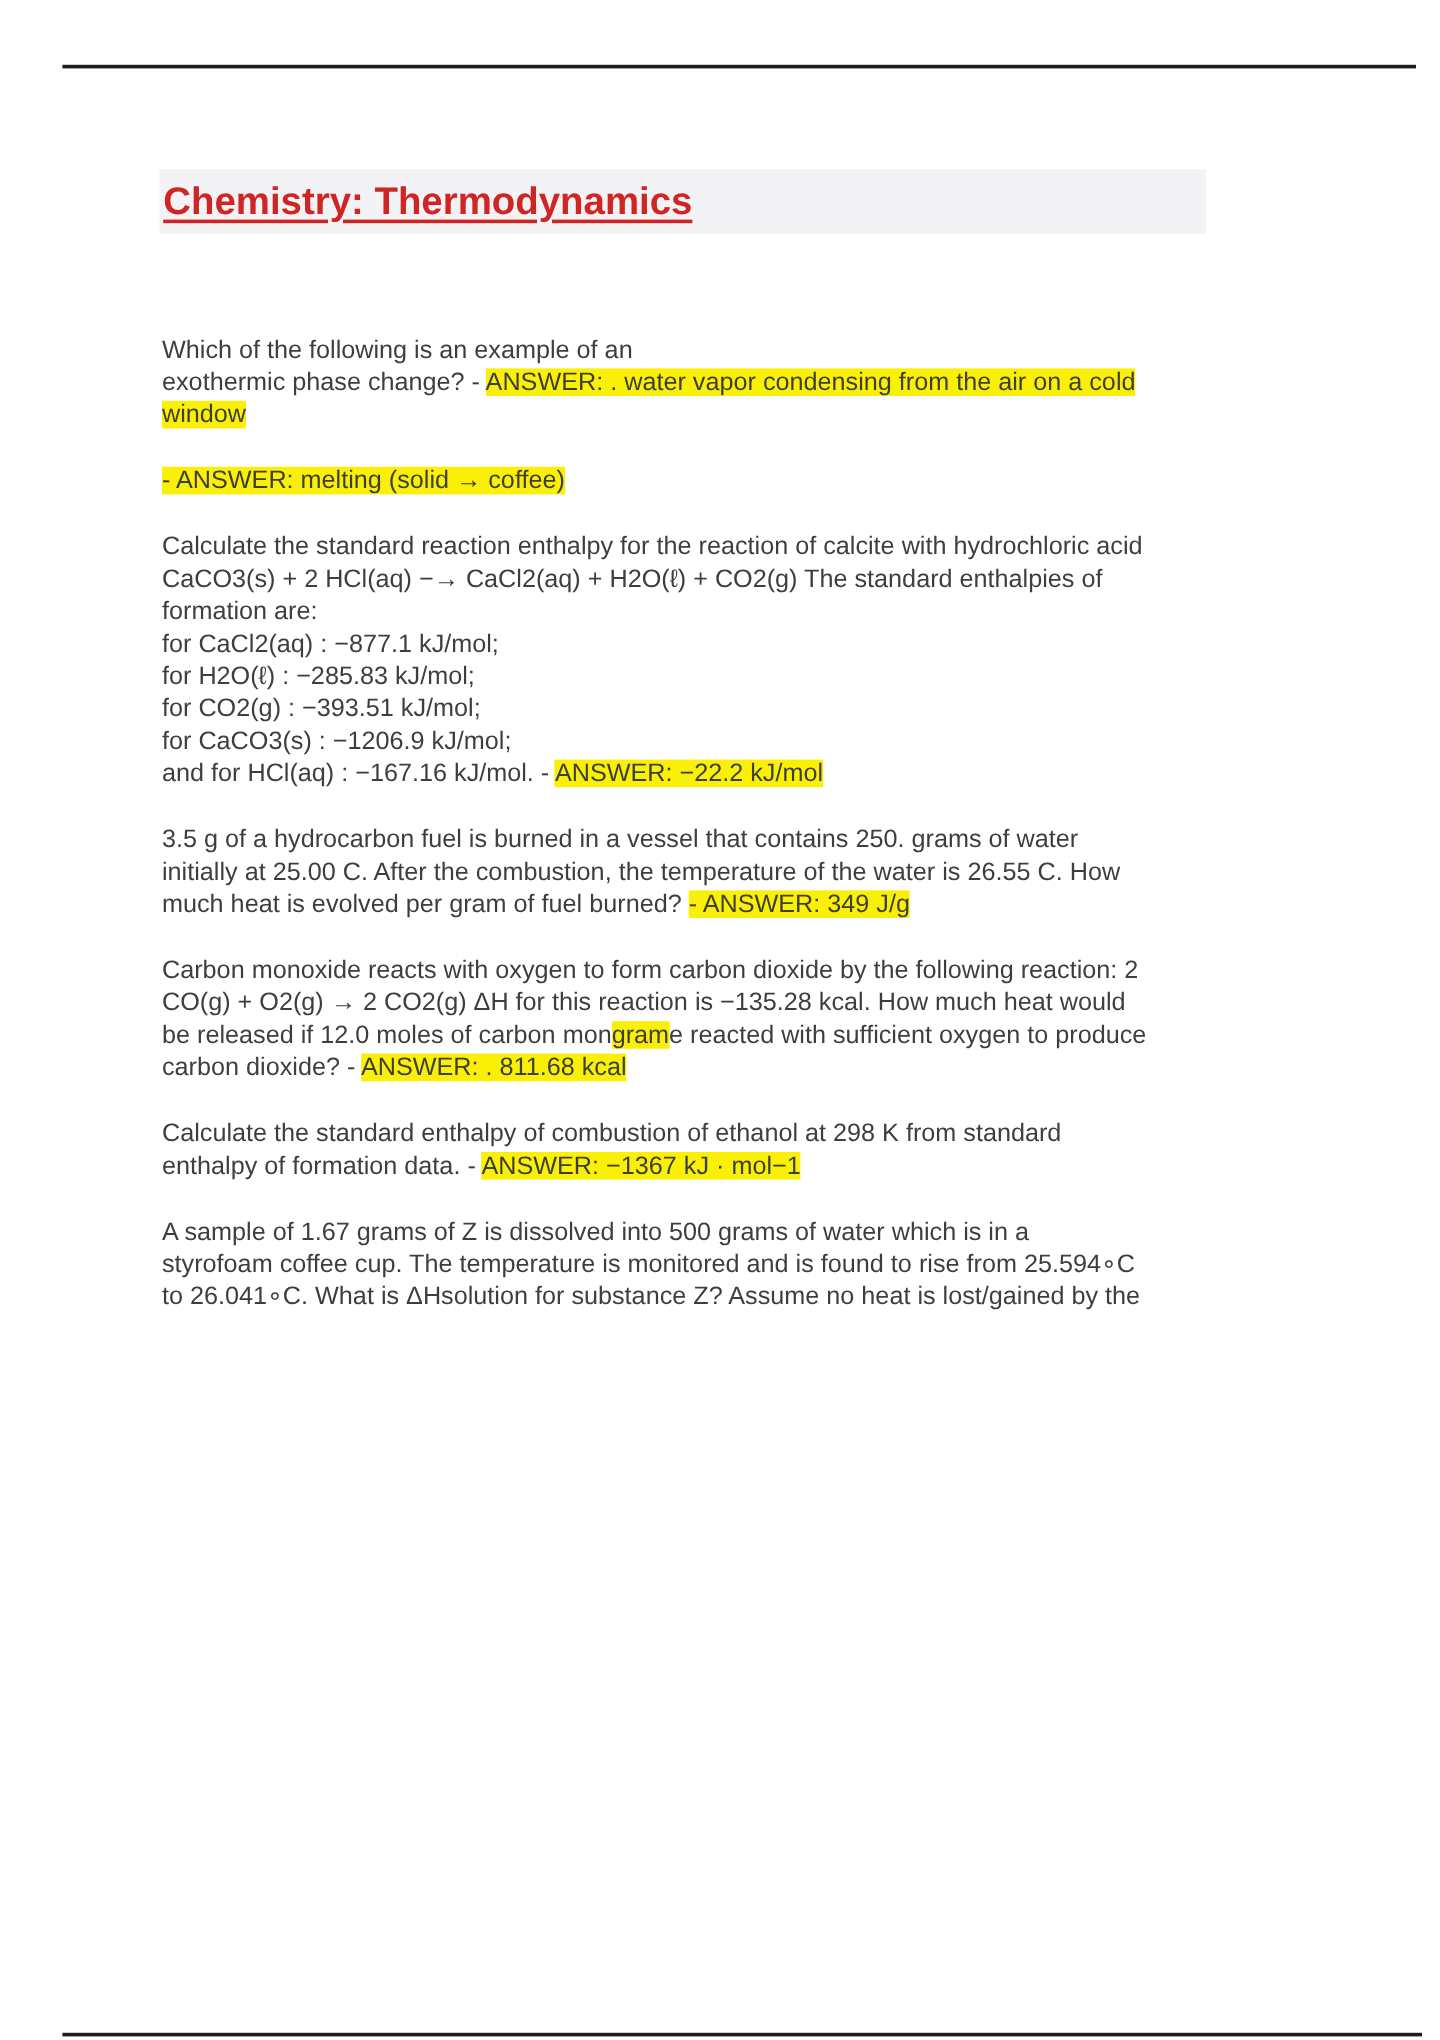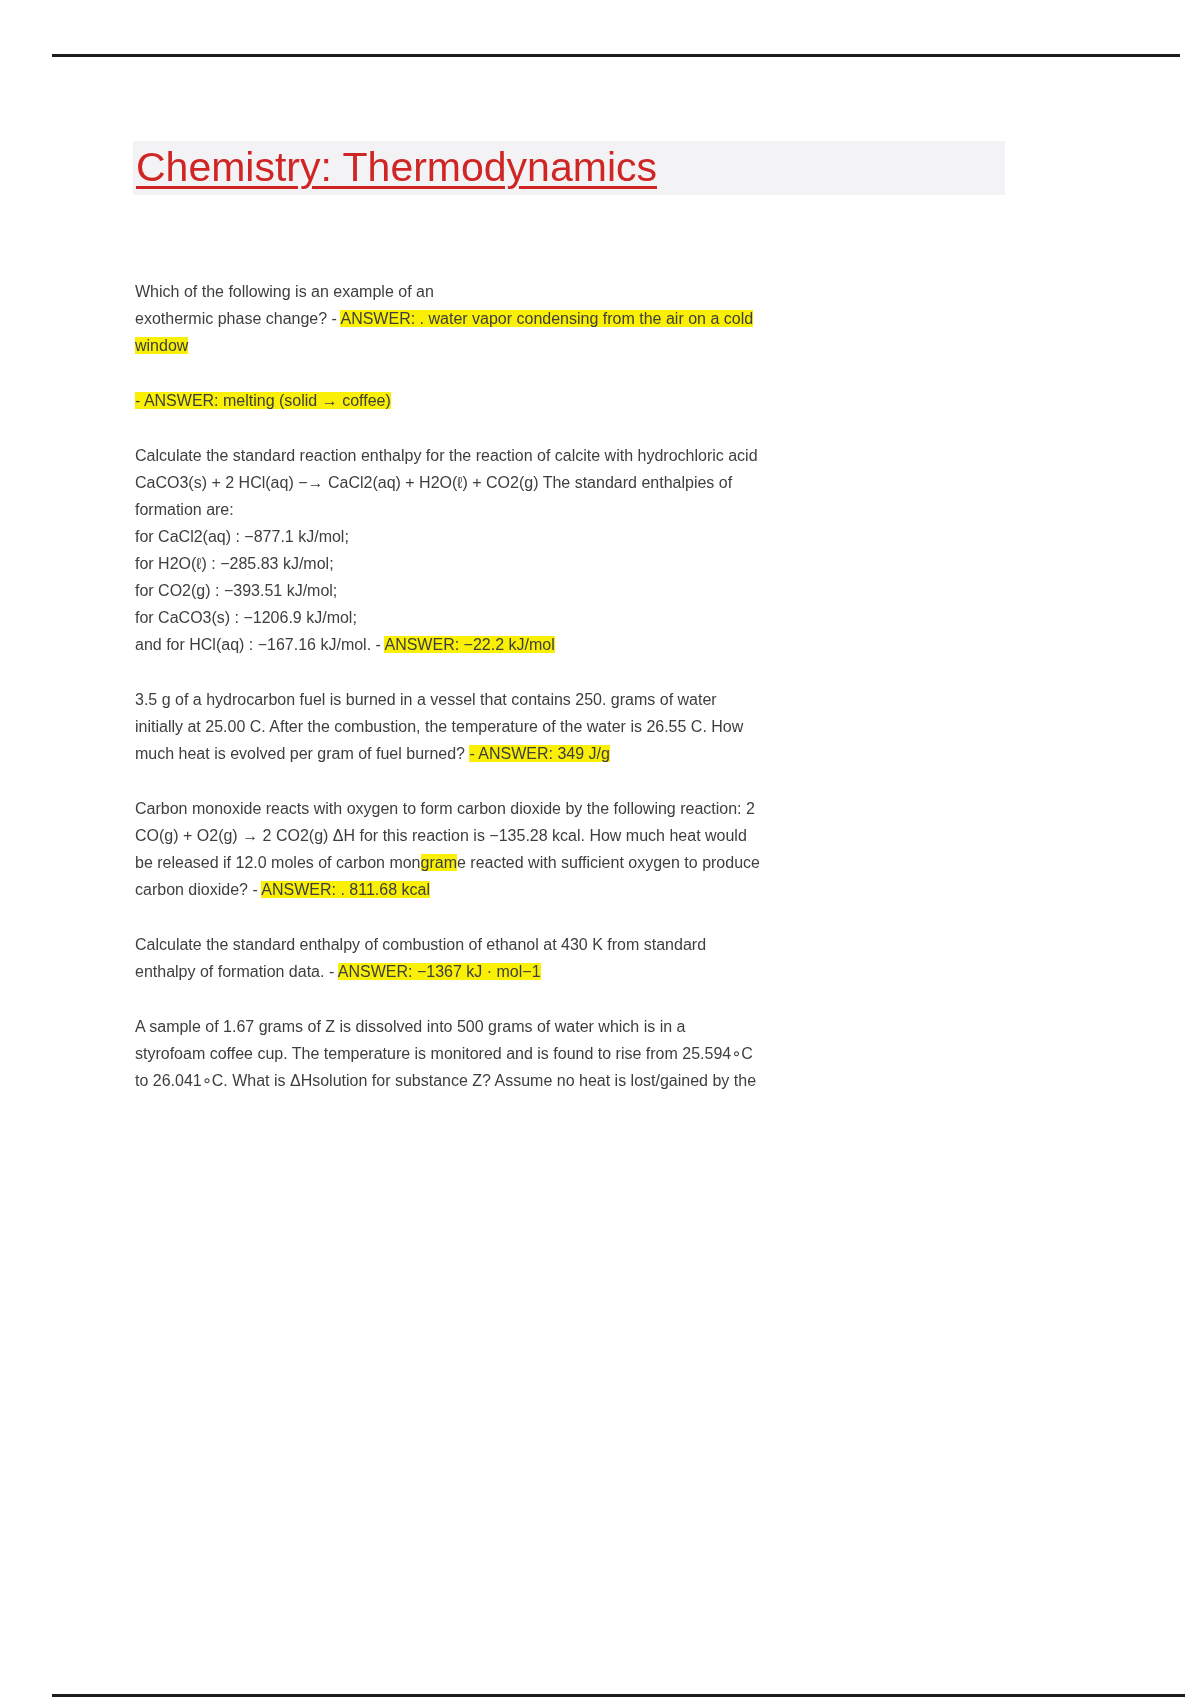--- a/index.html
+++ b/index.html
@@ -17,32 +17,32 @@
   }
   .page{position:relative;width:1200px;height:1700px;background:#fff;}
   .rule{position:absolute;background:var(--rule);height:3px;}
   .rule.top{top:54px;left:52px;width:1128px;}
   .rule.bottom{top:1694px;left:52px;width:1133px;}
   .title-bar{
     position:absolute;top:141px;left:133px;width:872px;height:54px;
     background:var(--title-bg);margin:0;display:flex;align-items:center;
   }
   .title-text{
-    font-size:41px;font-weight:400;color:var(--accent);
+    font-size:32px;font-weight:700;color:var(--accent);
     text-decoration:underline;
     text-decoration-color:var(--accent);
     text-decoration-thickness:2.5px;
     text-underline-offset:5px;
     padding-left:3px;
     line-height:1.05;
     white-space:nowrap;
   }
   .doc-body{
     position:absolute;top:278px;left:135px;width:940px;
-    font-size:16px;line-height:27px;color:var(--body-text);
+    font-size:21px;line-height:27px;color:var(--body-text);
   }
   .doc-body p{margin:0 0 28px 0;white-space:pre-wrap;}
   .hl{background:var(--highlight);}
 </style>
 </head>
 <body>
 
 <div class="page">
   <div class="rule top"></div>
 
@@ -63,21 +63,21 @@
 for CO2(g) : −393.51 kJ/mol;
 for CaCO3(s) : −1206.9 kJ/mol;
 and for HCl(aq) : −167.16 kJ/mol. - </span><span class="hl">ANSWER: −22.2 kJ/mol</span></p>
       <p><span>3.5 g of a hydrocarbon fuel is burned in a vessel that contains 250. grams of water
 initially at 25.00 C. After the combustion, the temperature of the water is 26.55 C. How
 much heat is evolved per gram of fuel burned? </span><span class="hl">- ANSWER: 349 J/g</span></p>
       <p><span>Carbon monoxide reacts with oxygen to form carbon dioxide by the following reaction: 2
 CO(g) + O2(g) → 2 CO2(g) ΔH for this reaction is −135.28 kcal. How much heat would
 be released if 12.0 moles of carbon mon</span><span class="hl">gram</span><span>e reacted with sufficient oxygen to produce
 carbon dioxide? - </span><span class="hl">ANSWER: . 811.68 kcal</span></p>
-      <p><span>Calculate the standard enthalpy of combustion of ethanol at 430 K from standard
+      <p><span>Calculate the standard enthalpy of combustion of ethanol at 298 K from standard
 enthalpy of formation data. - </span><span class="hl">ANSWER: −1367 kJ · mol−1</span></p>
       <p><span>A sample of 1.67 grams of Z is dissolved into 500 grams of water which is in a
 styrofoam coffee cup. The temperature is monitored and is found to rise from 25.594∘C
 to 26.041∘C. What is ΔHsolution for substance Z? Assume no heat is lost/gained by the</span></p>
     </main>
 
   <div class="rule bottom"></div>
 </div>
 
 </body></html>

